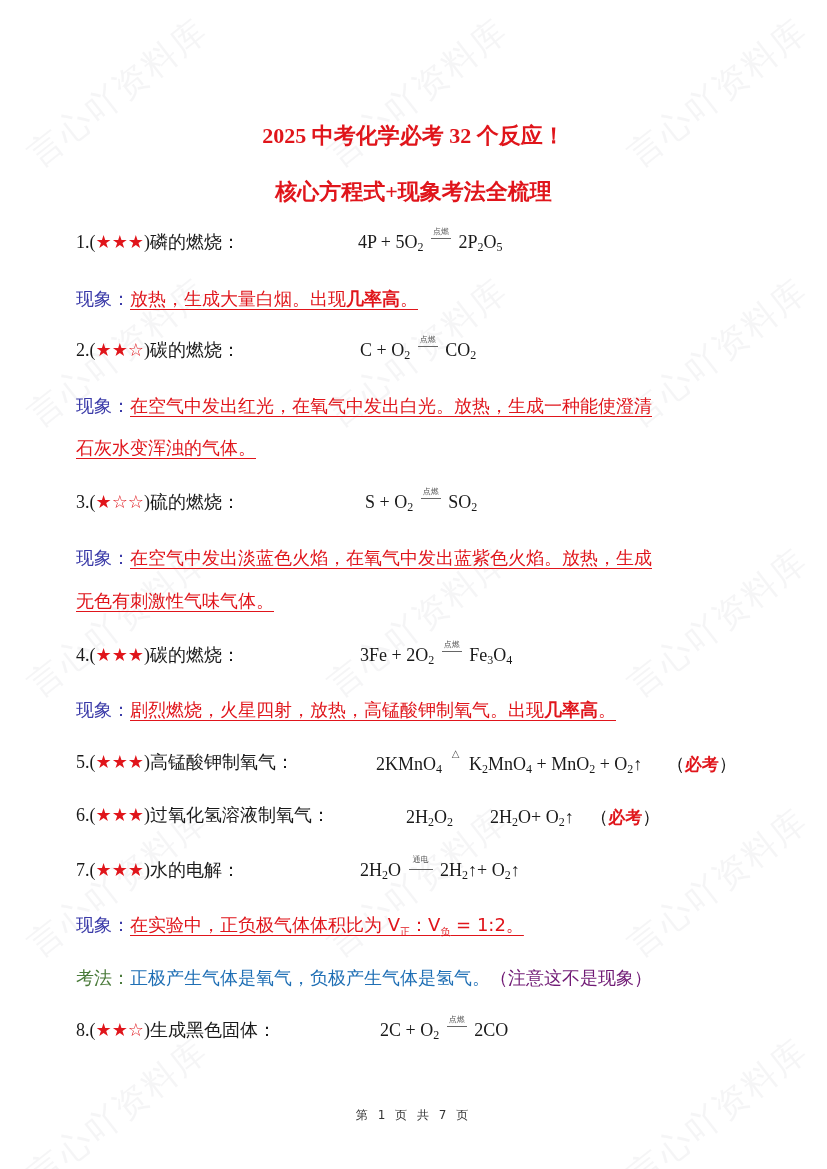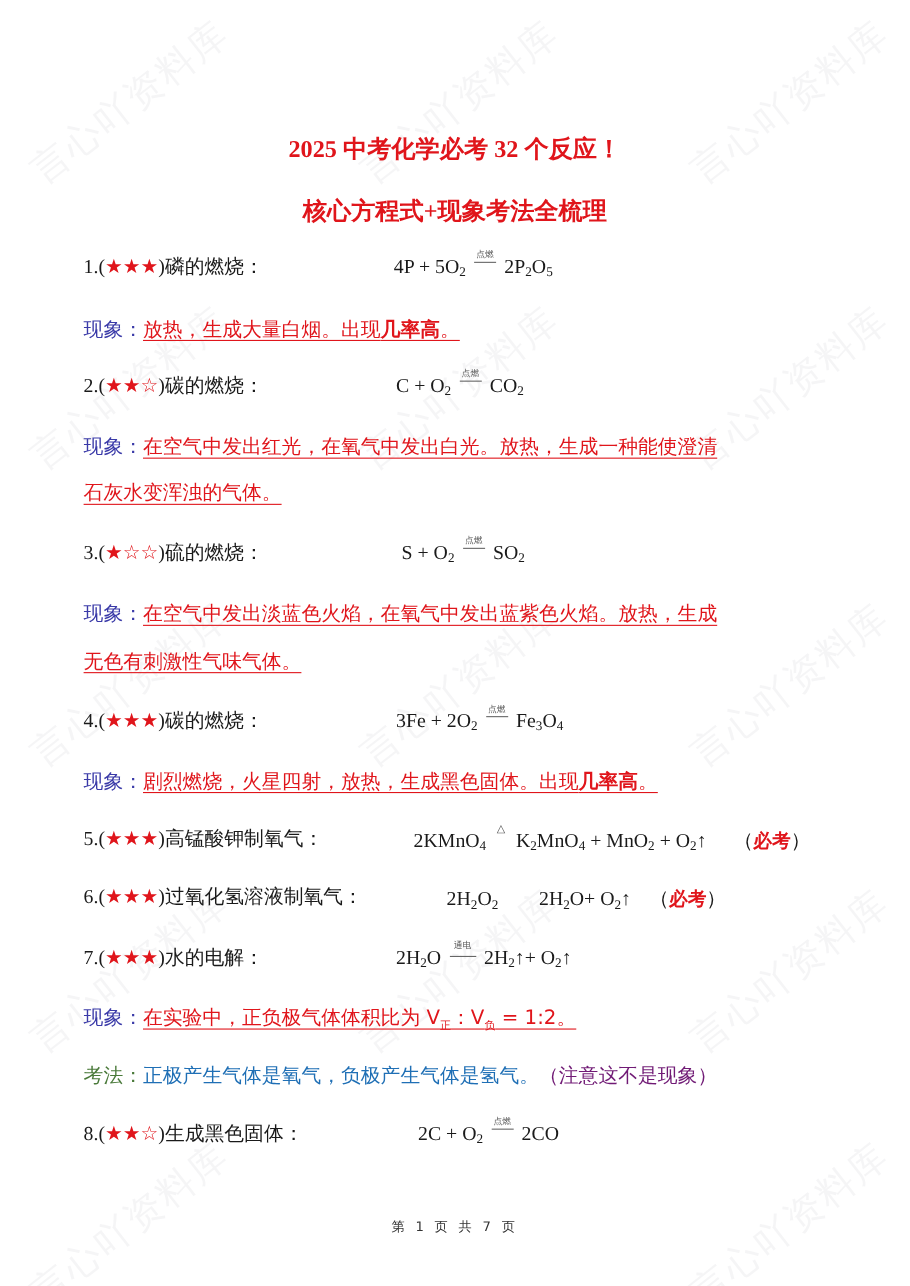--- a/index.html
+++ b/index.html
@@ -103,21 +103,21 @@
 
   <div class="row" style="top:646px">
     <span class="num">4.(</span><span class="stars cjk">★★★</span><span>)</span><span class="name cjk">碳的燃烧：</span>
   </div>
   <div class="eq" style="left:360px;top:645px">
     <span>3Fe + 2O</span><sub>2</sub>
     <span class="cond"><span class="lbl cjk">点燃</span><span class="bar"></span></span>
     <span>Fe</span><sub>3</sub><span>O</span><sub>4</sub>
   </div>
   <div class="phen" style="top:698px">
-    <span class="phen-label">现象：</span><span class="phen-text"><span>剧烈燃烧，火星四射，放热，生成黑色固体。出现</span><span class="phen-bold">几率高</span><span>。</span></span>
+    <span class="phen-label">现象：</span><span class="phen-text"><span>剧烈燃烧，火星四射，放热，高锰酸钾制氧气。出现</span><span class="phen-bold">几率高</span><span>。</span></span>
   </div>
 
   <div class="row" style="top:753px">
     <span class="num">5.(</span><span class="stars cjk">★★★</span><span>)</span><span class="name cjk">高锰酸钾制氧气：</span>
   </div>
   <div class="eq" style="left:376px;top:752px">
     <span>2KMnO</span><sub>4</sub>
     <span class="cond tri" style="width:18px"><span class="lbl">△</span></span>
     <span>K</span><sub>2</sub><span>MnO</span><sub>4</sub><span> + MnO</span><sub>2</sub><span> + O</span><sub>2</sub><span>↑</span>
     <span class="cjk" style="margin-left:20px"><span class="paren">（</span><span class="must">必考</span><span class="paren">）</span></span>

